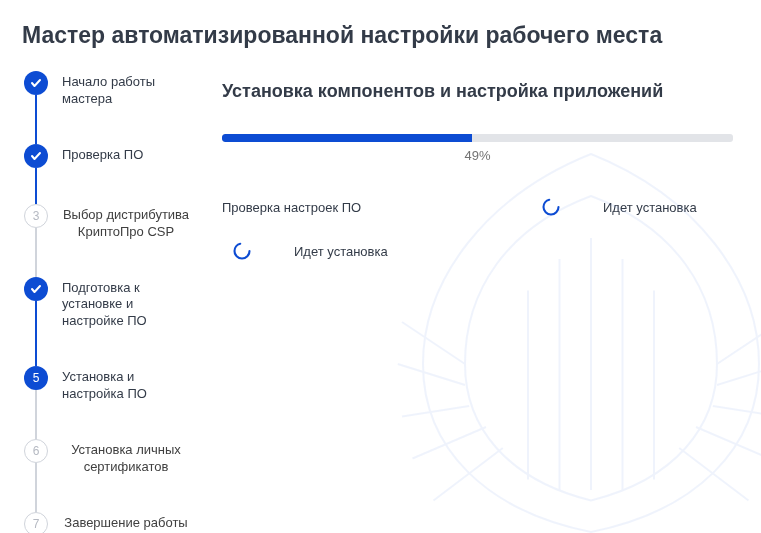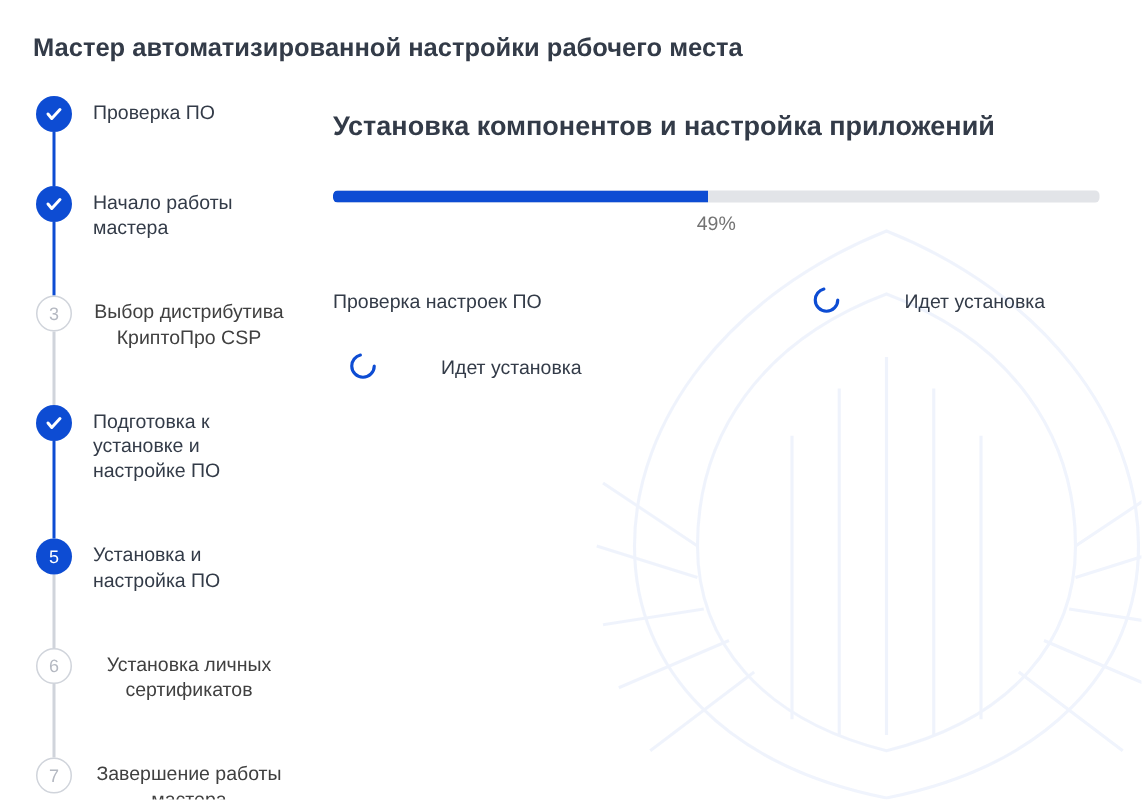--- a/index.html
+++ b/index.html
@@ -6,21 +6,21 @@
     body {
       font-family: Arial, "Helvetica Neue", Helvetica, sans-serif;
       width: 761px;
       height: 533px;
       background: #ffffff;
       color: #333b48;
       overflow: hidden;
       position: relative;
     }
     .page-title {
-      font-size: 17px;
+      font-size: 23px;
       font-weight: bold;
       color: #333b48;
       padding: 22px 20px 22px 22px;
     }
     .container {
       display: flex;
       height: calc(533px - 64px);
     }
     
     .stepper {
@@ -179,30 +179,30 @@
 
 <div class="container">
   <nav class="stepper" id="stepper">
       <div class="step done before-current">
         <div class="step-marker">
           <svg viewBox="0 0 24 24" fill="none" stroke="#fff" stroke-width="4" stroke-linecap="round" stroke-linejoin="round">
             <polyline points="4 12 9 18 20 6"></polyline>
           </svg>
         </div>
         <div class="step-line"></div>
-        <div class="step-label">Проверка ПО</div>
+        <div class="step-label">Начало работы мастера</div>
       </div>
       <div class="step done before-current">
         <div class="step-marker">
           <svg viewBox="0 0 24 24" fill="none" stroke="#fff" stroke-width="4" stroke-linecap="round" stroke-linejoin="round">
             <polyline points="4 12 9 18 20 6"></polyline>
           </svg>
         </div>
         <div class="step-line"></div>
-        <div class="step-label">Начало работы мастера</div>
+        <div class="step-label">Проверка ПО</div>
       </div>
       <div class="step skipped">
         <div class="step-marker">3</div>
         <div class="step-line"></div>
         <div class="step-label">Выбор дистрибутива КриптоПро CSP</div>
       </div>
       <div class="step done before-current">
         <div class="step-marker">
           <svg viewBox="0 0 24 24" fill="none" stroke="#fff" stroke-width="4" stroke-linecap="round" stroke-linejoin="round">
             <polyline points="4 12 9 18 20 6"></polyline>

